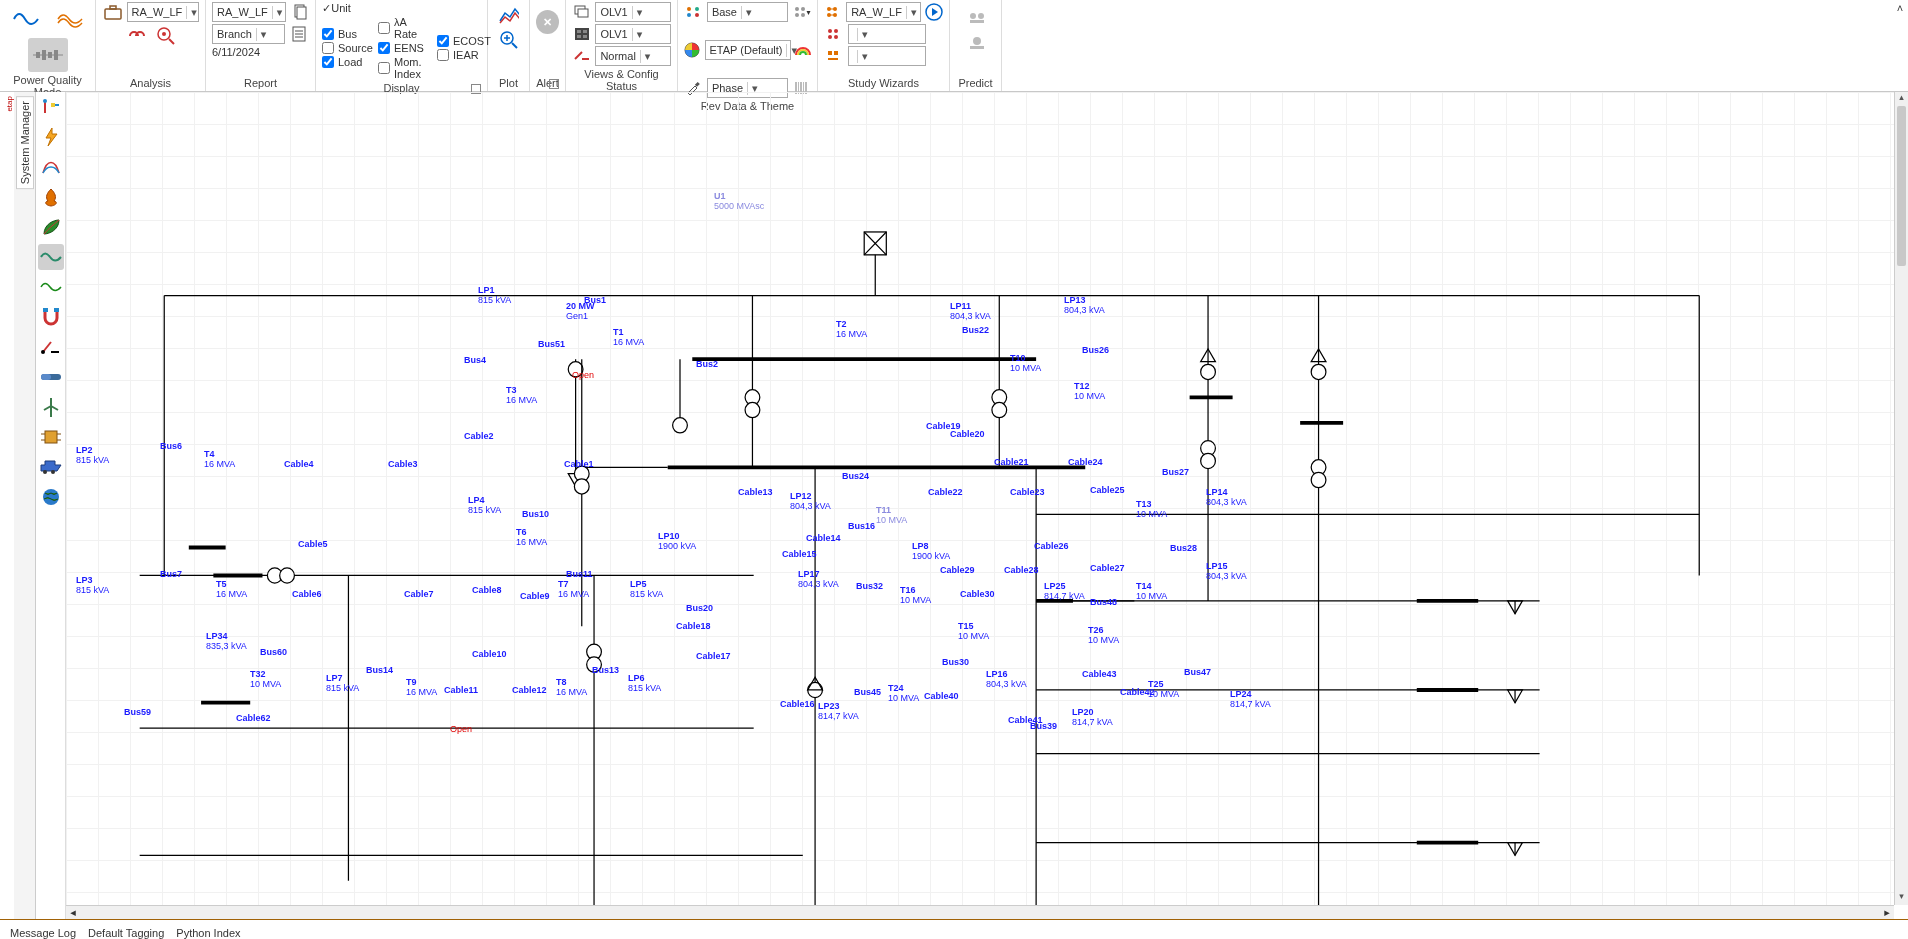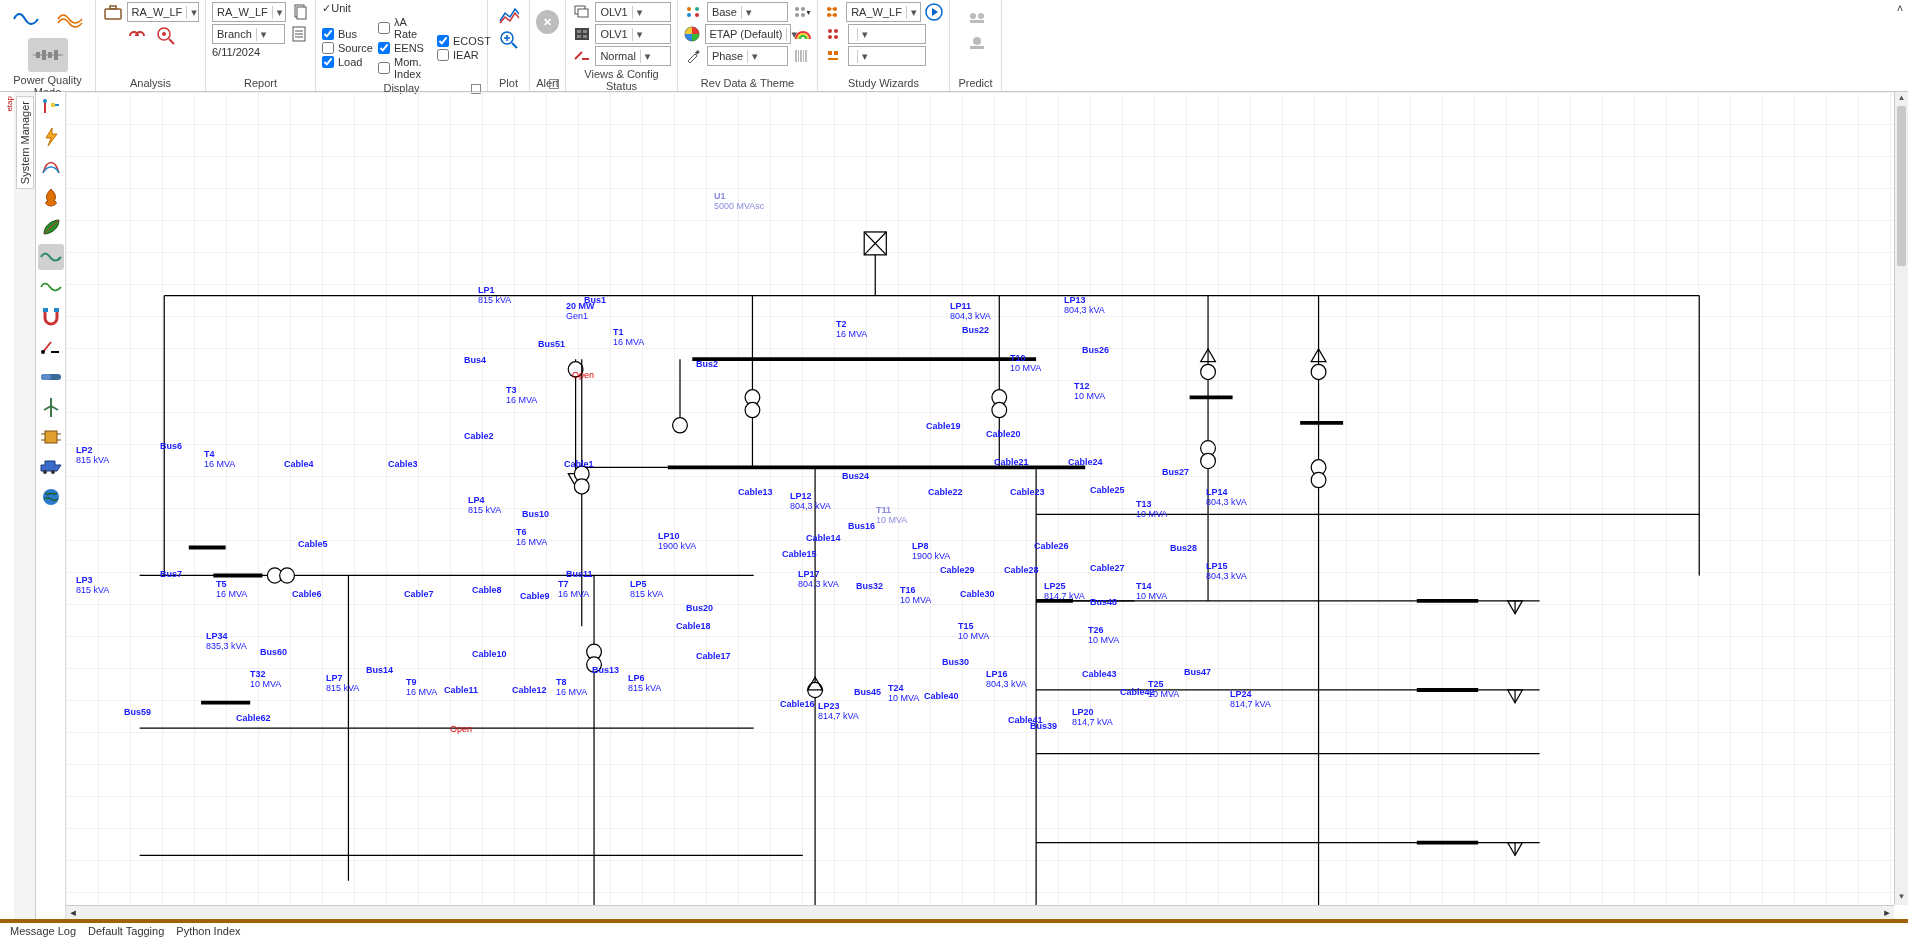--- a/index.html
+++ b/index.html
@@ -38,21 +38,21 @@
     background-size:32px 32px;}
   .canvas { position:absolute; inset:0;}
   .lbl { position:absolute; color:#1a1aff; font-size:9px; font-weight:bold; white-space:nowrap; line-height:1.1;}
   .lbl .rating { display:block; font-weight:normal;}
   .lbl.grey2 { color:#8a8adf;}
   .open { position:absolute; color:#e00000; font-size:9px;}
   .hscroll { position:absolute; left:0; right:14px; bottom:0; height:14px; background:#f0f0f0; border-top:1px solid #ccc; display:flex; align-items:center;}
   .vscroll { position:absolute; top:0; right:0; bottom:14px; width:14px; background:#f0f0f0; border-left:1px solid #ccc;}
   .vscroll .thumb { position:absolute; left:2px; right:2px; top:14px; height:160px; background:#c8c8c8; border-radius:2px;}
   .vscroll .arr { position:absolute; left:0; right:0; height:14px; text-align:center; font-size:9px; color:#555;}
-  .statusbar { height:20px; border-top:4px solid #a16207; display:flex; align-items:center; gap:12px; padding:0 10px; font-size:11px; background:#fff;}
+  .statusbar { height:20px; border-top:1px solid #a16207; display:flex; align-items:flex-end; gap:12px; padding:0 10px; font-size:11px; background:#fff;}
   svg.net { position:absolute; inset:0; width:100%; height:100%;}
   svg.net line, svg.net path { stroke:#000; stroke-width:1; fill:none;}
   svg.net .bus { stroke-width:3;}
 </style>
 </head>
 <body>
 
 <div class="ribbon">
 
   <div class="group" style="width:96px">
@@ -260,21 +260,21 @@
           <div class="combo" style="width:78px">
             <span>Normal</span>
             <span class="caret">▾</span>
           </div>
         </div>
     </div>
     <div class="group-title">Views &amp; Config Status</div>
   </div>
 
   <div class="group" style="width:140px">
-    <div class="col" style="gap:2px">
+    <div class="col" style="gap:18px">
       <div class="row">
           <div class="ico">
             <svg width="16" height="14">
               <circle cx="4" cy="4" r="2" fill="#e07000"></circle>
               <circle cx="12" cy="4" r="2" fill="#2a8"></circle>
               <circle cx="4" cy="10" r="2" fill="#28c"></circle>
               <circle cx="12" cy="10" r="2" fill="#c33"></circle>
             </svg>
           </div>
           <div class="combo" style="width:86px">
@@ -657,21 +657,21 @@
       <div class="lbl" style="left:378px;top:594px">Cable11</div>
       <div class="lbl" style="left:406px;top:558px">Cable10</div>
       <div class="lbl" style="left:446px;top:594px">Cable12</div>
       <div class="lbl" style="left:490px;top:586px">T8<span class="rating">16 MVA</span></div>
       <div class="lbl" style="left:526px;top:574px">Bus13</div>
       <div class="lbl" style="left:562px;top:582px">LP6<span class="rating">815 kVA</span></div>
       <div class="open" style="left:384px;top:632px">Open</div>
 
       <div class="lbl" style="left:672px;top:396px">Cable13</div>
       <div class="lbl" style="left:860px;top:330px">Cable19</div>
-      <div class="lbl" style="left:920px;top:338px">Cable20</div>
+      <div class="lbl" style="left:884px;top:338px">Cable20</div>
       <div class="lbl" style="left:928px;top:366px">Cable21</div>
       <div class="lbl" style="left:884px;top:210px">LP11<span class="rating">804,3 kVA</span></div>
       <div class="lbl" style="left:896px;top:234px">Bus22</div>
       <div class="lbl" style="left:944px;top:262px">T10<span class="rating">10 MVA</span></div>
       <div class="lbl" style="left:998px;top:204px">LP13<span class="rating">804,3 kVA</span></div>
       <div class="lbl" style="left:1016px;top:254px">Bus26</div>
       <div class="lbl" style="left:1008px;top:290px">T12<span class="rating">10 MVA</span></div>
       <div class="lbl" style="left:1002px;top:366px">Cable24</div>
 
       <div class="lbl" style="left:776px;top:380px">Bus24</div>

